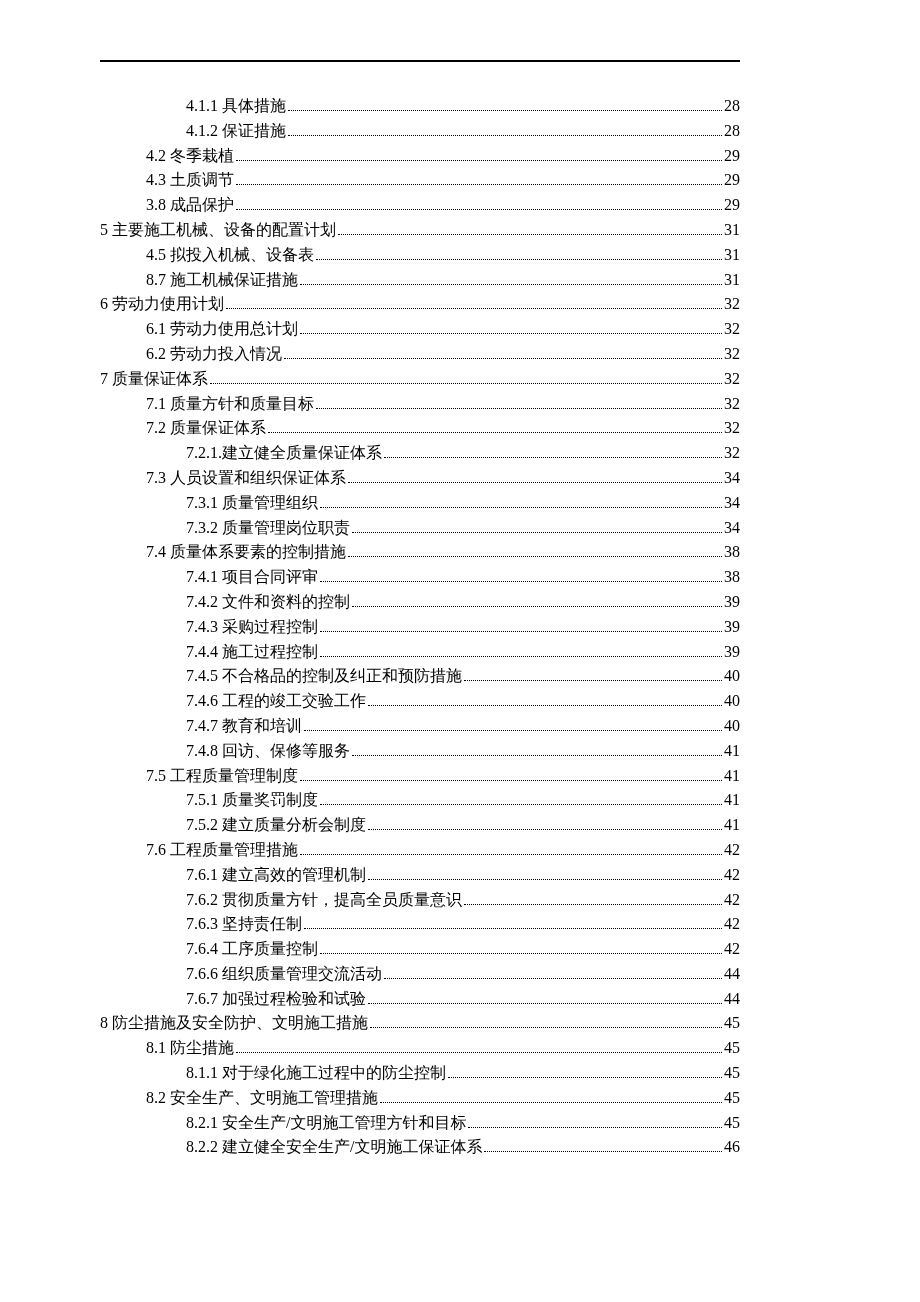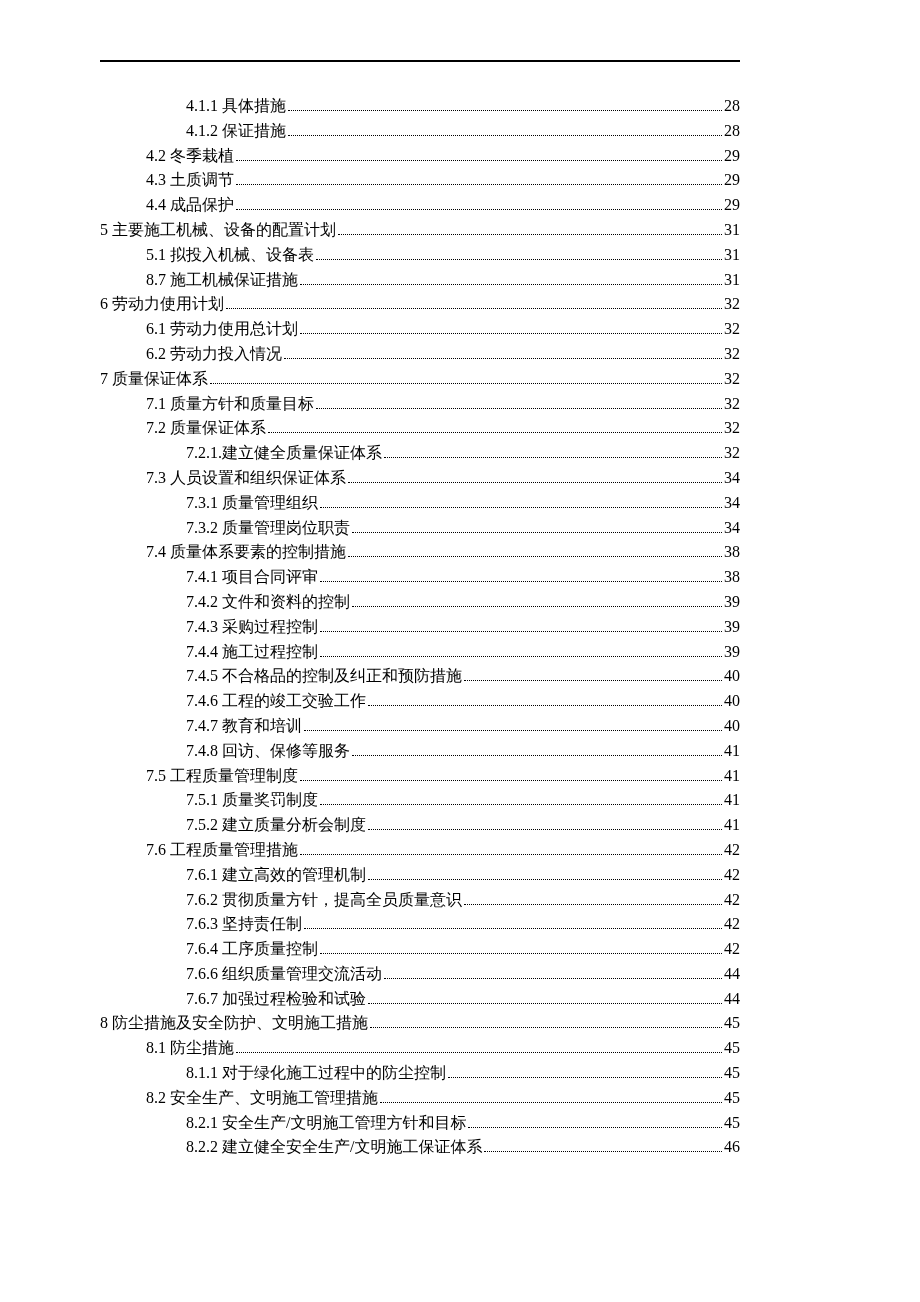--- a/index.html
+++ b/index.html
@@ -66,31 +66,31 @@
         <span class="toc-title">4.2 冬季栽植</span>
         <span class="toc-dots"></span>
         <span class="toc-page">29</span>
       </div>
       <div class="toc-row lvl-1">
         <span class="toc-title">4.3 土质调节</span>
         <span class="toc-dots"></span>
         <span class="toc-page">29</span>
       </div>
       <div class="toc-row lvl-1">
-        <span class="toc-title">4.4 成品保护</span>
+        <span class="toc-title">3.8 成品保护</span>
         <span class="toc-dots"></span>
         <span class="toc-page">29</span>
       </div>
       <div class="toc-row lvl-0">
         <span class="toc-title">5 主要施工机械、设备的配置计划</span>
         <span class="toc-dots"></span>
         <span class="toc-page">31</span>
       </div>
       <div class="toc-row lvl-1">
-        <span class="toc-title">5.1 拟投入机械、设备表</span>
+        <span class="toc-title">4.5 拟投入机械、设备表</span>
         <span class="toc-dots"></span>
         <span class="toc-page">31</span>
       </div>
       <div class="toc-row lvl-1">
         <span class="toc-title">8.7 施工机械保证措施</span>
         <span class="toc-dots"></span>
         <span class="toc-page">31</span>
       </div>
       <div class="toc-row lvl-0">
         <span class="toc-title">6 劳动力使用计划</span>

